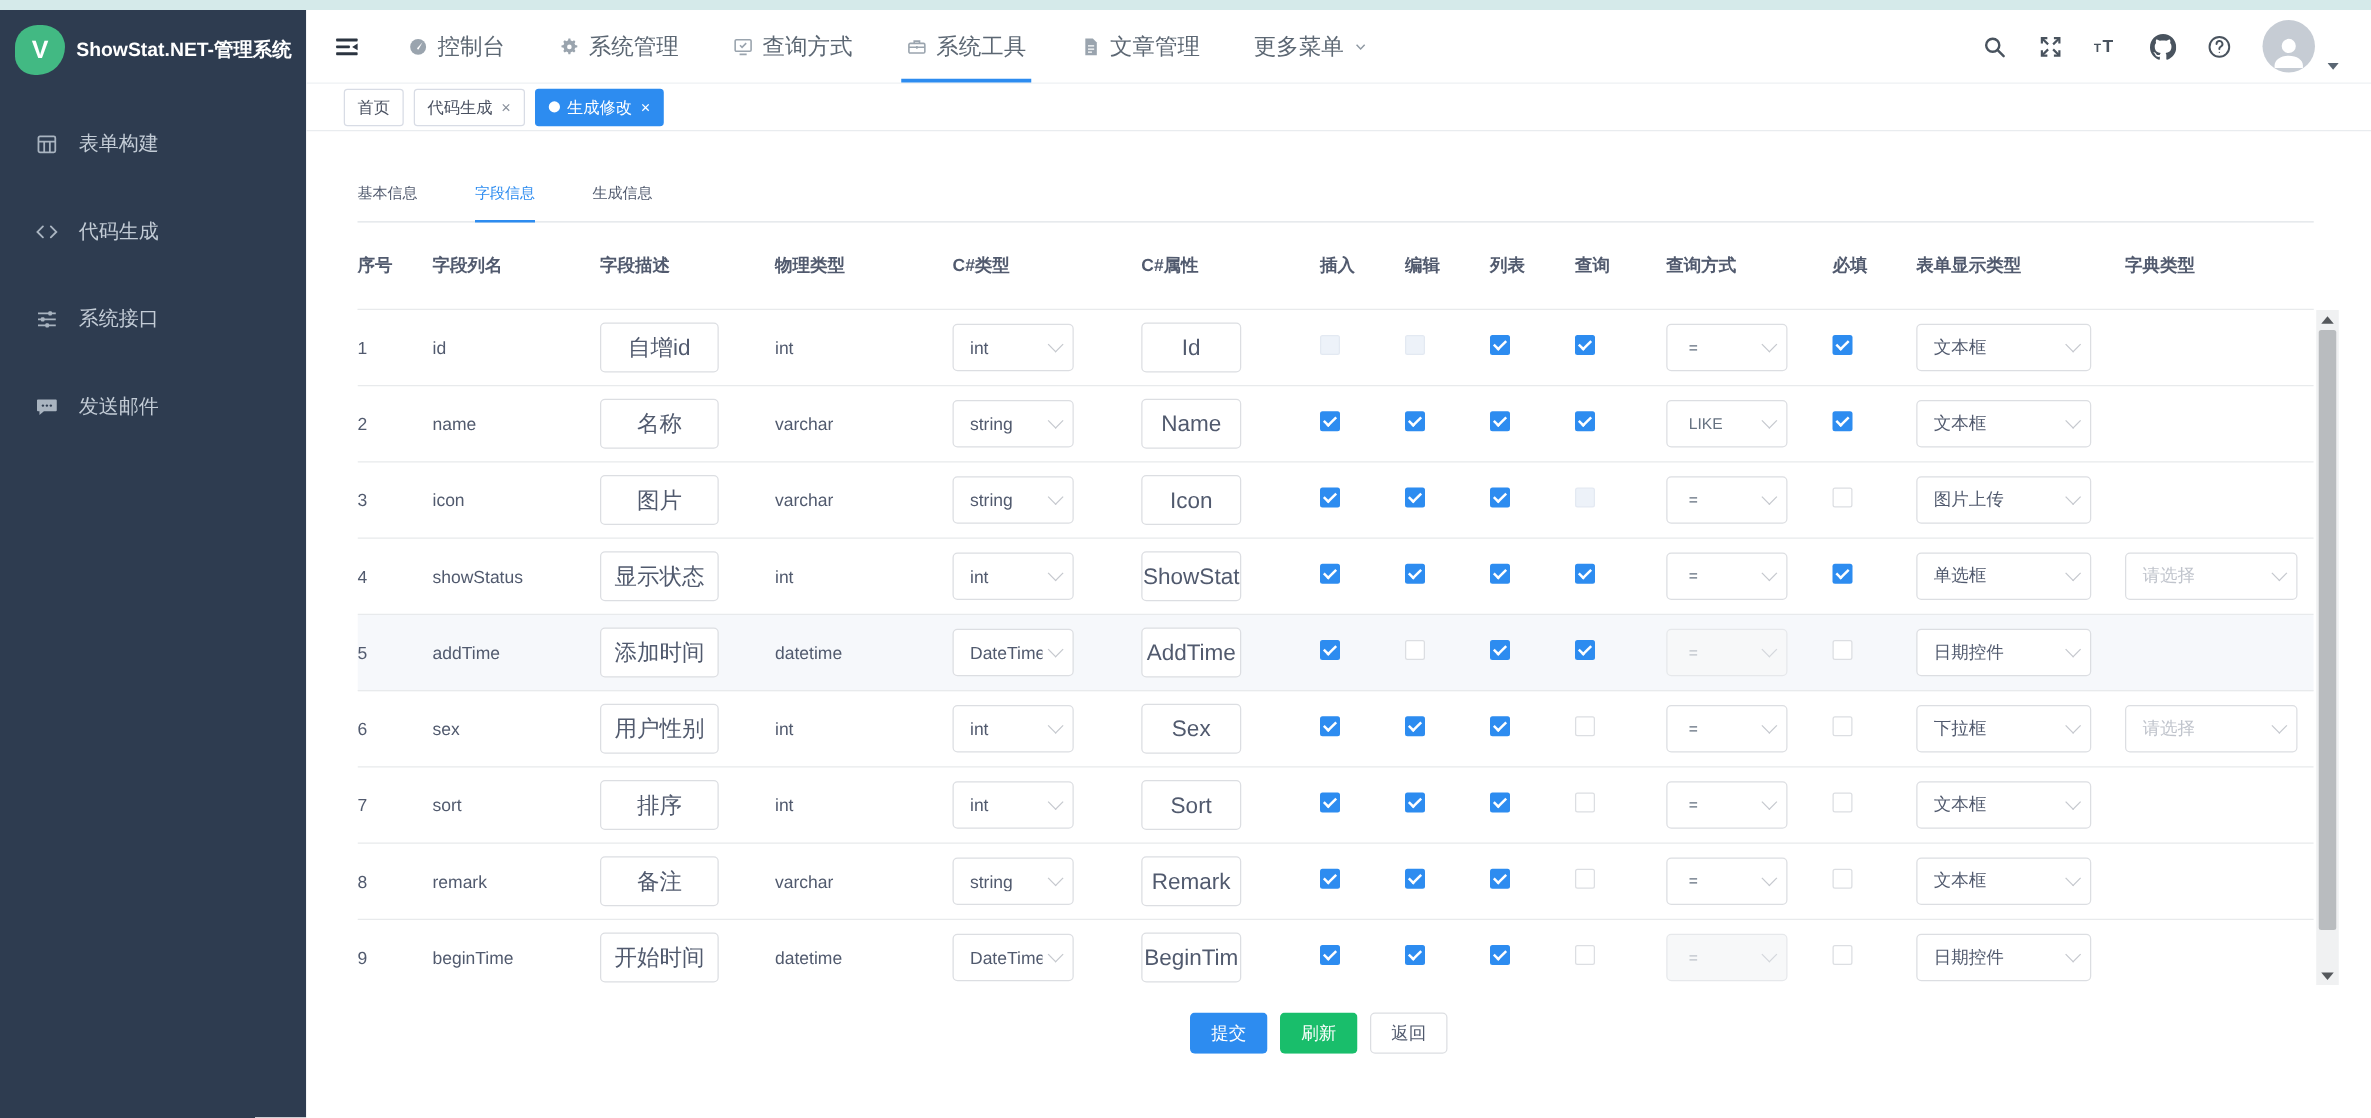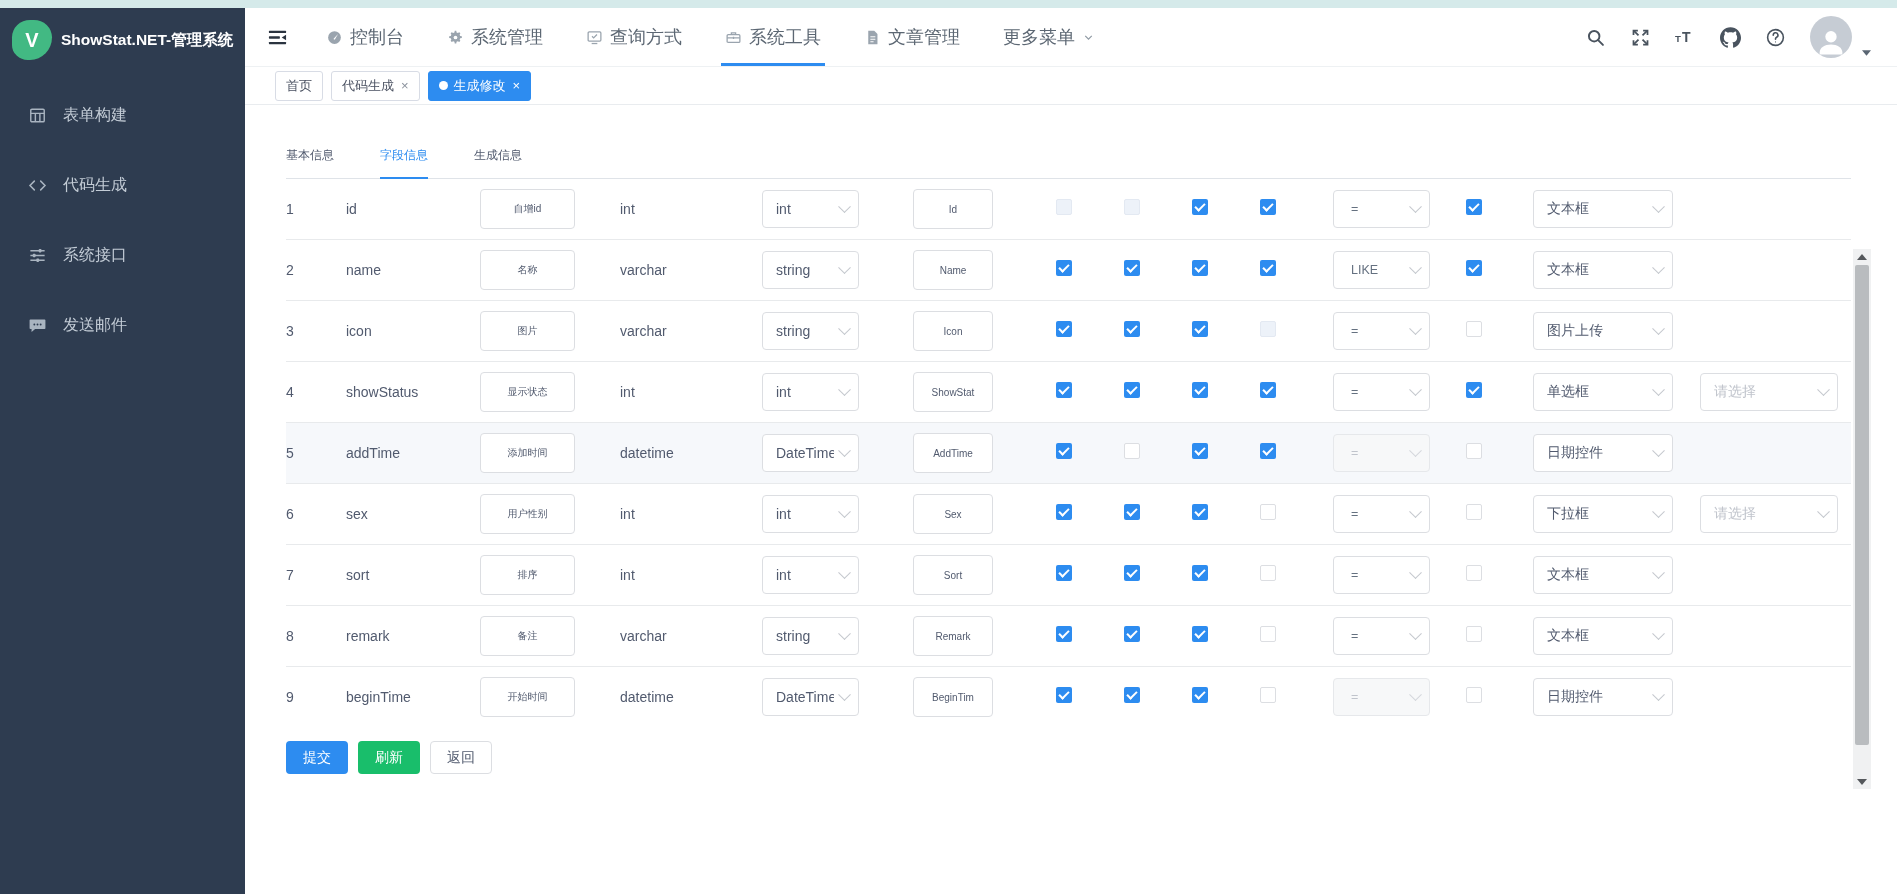--- a/index.html
+++ b/index.html
@@ -71,21 +71,21 @@
     display:grid; align-items:center;
     grid-template-columns:60px 134px 140px 142px 151px 143px 68px 68px 68px 73px 133px 67px 167px 1fr;
   }
   .t-header { height:70px; border-bottom:1px solid #e8eaec; }
   .t-header .th { font-size:14px; font-weight:bold; color:#515a6e; white-space:nowrap; }
   .t-body { height:540px; overflow:hidden; }
   .trow { height:61px; border-bottom:1px solid #e8eaec; }
   .trow.hl { background:#f6f8fb; }
   .cell-text { font-size:14px; color:#515a6e; white-space:nowrap; }
 
-  .ui-input { height:40px; border:1px solid #dcdee2; border-radius:4px; background:#fff; color:#515a6e; font-size:10px; text-align:center; outline:none; font-family:inherit; }
+  .ui-input { height:40px; border:1px solid #dcdee2; border-radius:4px; background:#fff; color:#515a6e; font-size:18px; text-align:center; outline:none; font-family:inherit; }
   .ui-input.desc { width:95px; }
   .ui-input.prop { width:80px; text-align:center; }
 
   .ui-select { display:inline-flex; align-items:center; height:38px; border:1px solid #dcdee2; border-radius:4px; background:#fff; padding:0 9px 0 13px; color:#515a6e; font-size:14px; }
   .ui-select .val { flex:1; overflow:hidden; white-space:nowrap; }
   .ui-select .arrow { width:9px; height:9px; border-right:1.6px solid #c5c8ce; border-bottom:1.6px solid #c5c8ce; transform:rotate(45deg) translate(-2px,-2px); flex:none; margin-left:6px; }
   .ui-select.w95 { width:97px; }
   .ui-select.w133 { width:97px; }
   .ui-select.w140 { width:140px;gap:12px; }
   .ui-select.w138 { width:138px; }
@@ -103,21 +103,21 @@
 
   
   .vscroll { position:absolute; left:1567px; top:70px; width:18px; height:540px; background:#f0f1f2; }
   .vs-arrow { position:absolute; left:0; width:18px; height:15px; display:flex; align-items:center; justify-content:center; }
   .vs-arrow.up { top:0; } .vs-arrow.down { bottom:0; }
   .tri-up { width:0; height:0; border-left:5px solid transparent; border-right:5px solid transparent; border-bottom:6px solid #55585c; }
   .tri-down { width:0; height:0; border-left:5px solid transparent; border-right:5px solid transparent; border-top:6px solid #55585c; }
   .vs-thumb { position:absolute; left:2px; width:14px; top:16px; height:480px; background:#b9bcbf; border-radius:2px; }
 
   
-  .footer-btns { display:flex; gap:10px; margin-top:22px; }
+  .footer-btns { display:flex; gap:10px; margin-top:22px; margin-left:666px; }
   .btn { height:33px; padding:0 16px; border-radius:4px; font-size:14px; display:inline-flex; align-items:center; border:1px solid transparent; font-family:inherit; white-space:nowrap; }
   .btn.primary { background:#2d8cf0; color:#fff; }
   .btn.success { background:#19be6b; color:#fff; }
   .btn.default { background:#fff; color:#515a6e; border-color:#dcdee2; }
 </style>
 </head>
 <body>
 
 <div class="top-strip" data-interactable="false"></div>
 
@@ -300,20 +300,36 @@
           <span class="dot" data-interactable="false"></span>
           <span class="tag-label" data-interactable="false">生成修改</span>
           <span class="close" data-interactable="true">×</span>
         </span>
       </div>
 
     <div class="content" data-interactable="false">
       <div class="detail-tabs" id="detail-tabs" data-interactable="false"><span class="dtab" data-interactable="true">基本信息</span><span class="dtab active" data-interactable="true">字段信息</span><span class="dtab" data-interactable="true">生成信息</span></div>
 
       <div class="ftable" data-interactable="false">
+        <div class="t-header" id="t-header" data-interactable="false">
+            <div class="th" data-interactable="false">序号</div>
+            <div class="th" data-interactable="false">字段列名</div>
+            <div class="th" data-interactable="false">字段描述</div>
+            <div class="th" data-interactable="false">物理类型</div>
+            <div class="th" data-interactable="false">C#类型</div>
+            <div class="th" data-interactable="false">C#属性</div>
+            <div class="th" data-interactable="false">插入</div>
+            <div class="th" data-interactable="false">编辑</div>
+            <div class="th" data-interactable="false">列表</div>
+            <div class="th" data-interactable="false">查询</div>
+            <div class="th" data-interactable="false">查询方式</div>
+            <div class="th" data-interactable="false">必填</div>
+            <div class="th" data-interactable="false">表单显示类型</div>
+            <div class="th" data-interactable="false">字典类型</div>
+          </div>
         <div class="t-body" id="t-body" data-interactable="false">
             <div class="trow" data-interactable="false">
               <div class="cell-text" data-interactable="false">1</div>
               <div class="cell-text" data-interactable="false">id</div>
               <div data-interactable="false"><input class="ui-input desc" data-interactable="true" value="自增id" style=""></div>
               <div class="cell-text" data-interactable="false">int</div>
               <div data-interactable="false"><span class="ui-select w95" data-interactable="true">
                   <span class="val" data-interactable="false">int</span>
                   <span class="arrow" data-interactable="false"></span>
                 </span></div>

